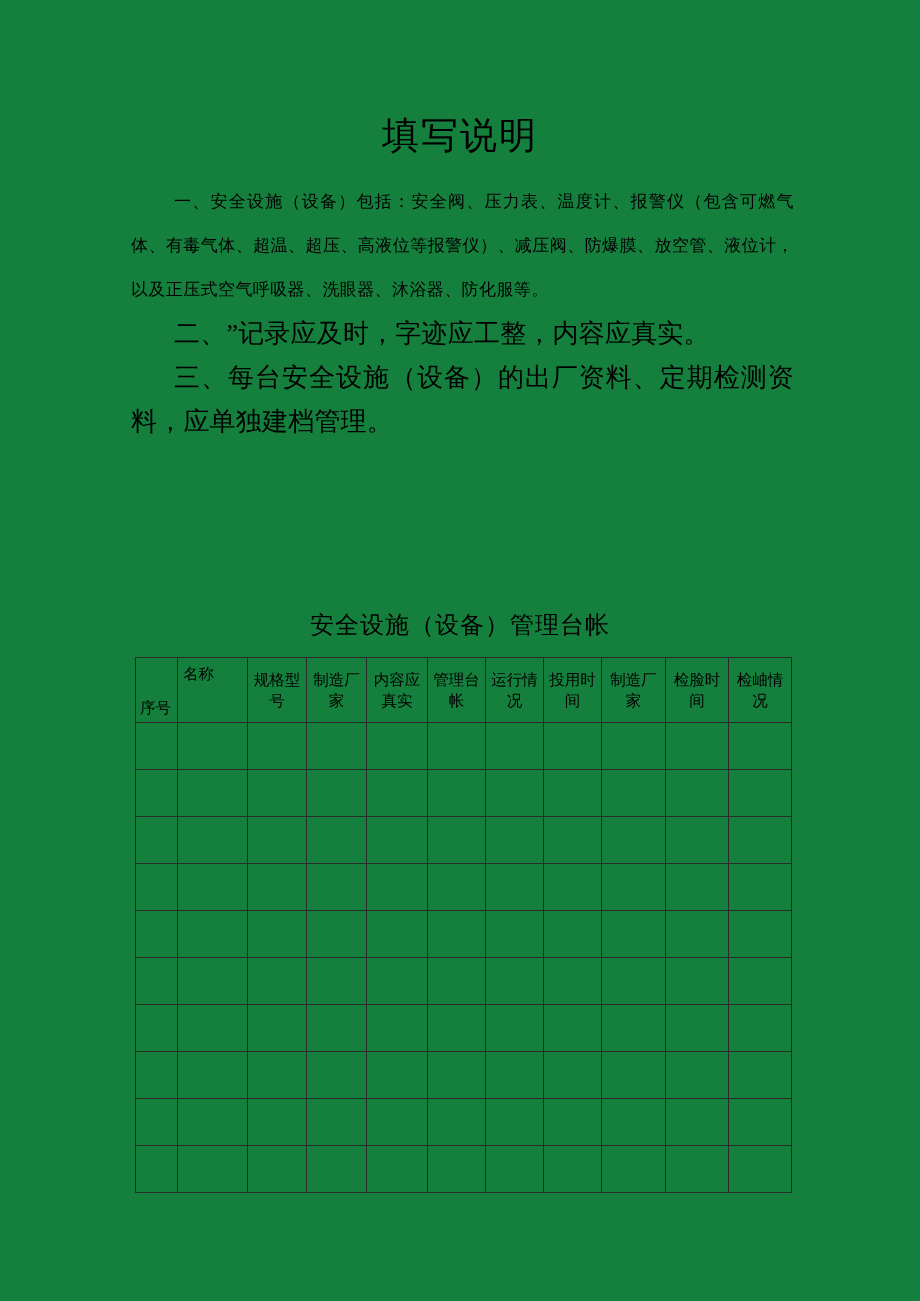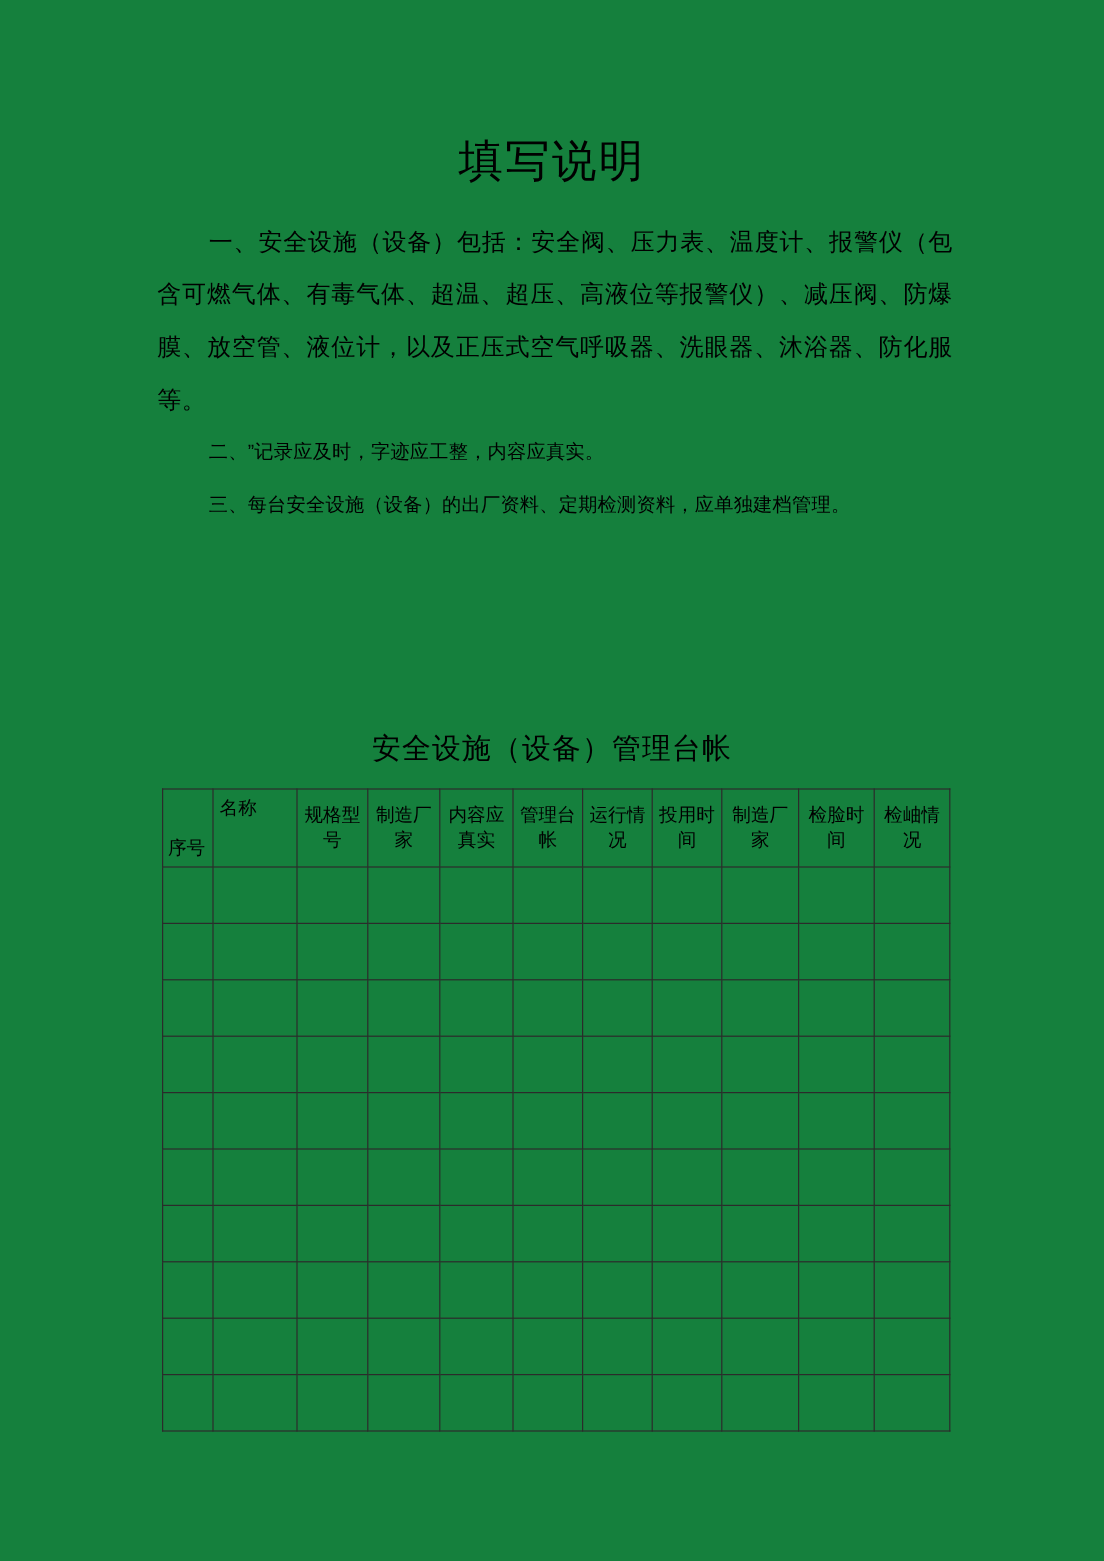--- a/index.html
+++ b/index.html
@@ -40,32 +40,32 @@
 
   
   .body-block {
     position: absolute;
     left: 131px;
     top: 180px;
     width: 663px;
   }
   .para {
     margin: 0;
-    font-size: 20px;
+    font-size: 17px;
     line-height: 44px;
     text-align: justify;
     text-justify: inter-ideograph;
     letter-spacing: 0.4px;
   }
   .para.serif {
     font-family: "Liberation Serif", "DejaVu Serif", serif;
   }
   .para.sans {
-    font-family: Liberation Sans, sans-serif;
-    font-size: 16px;
+    font-family: Liberation Serif, serif;
+    font-size: 26px;
     letter-spacing: 0.2px;
   }
   .para.indent {
     text-indent: 43px;
   }
   .para + .para {
     margin-top: 0;
   }
 
   

